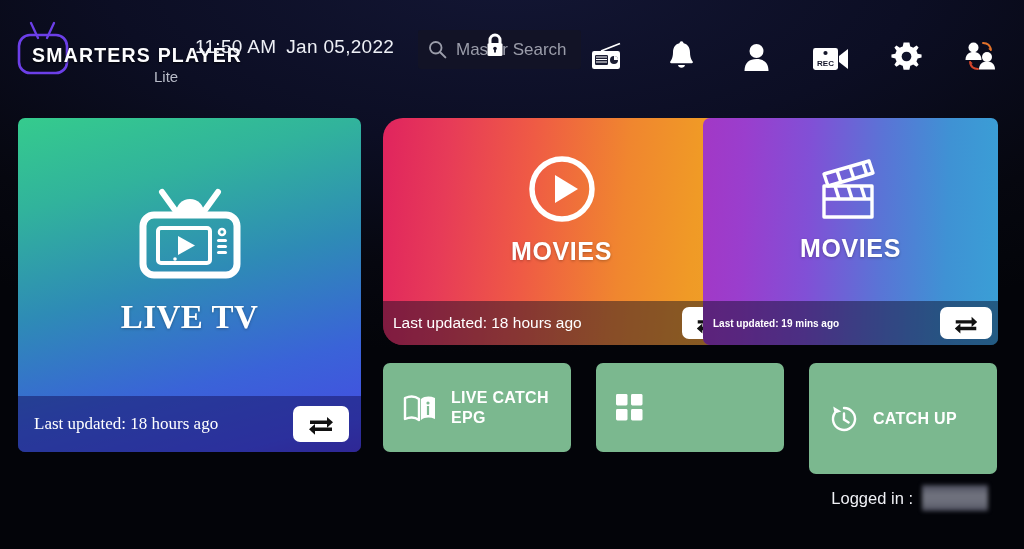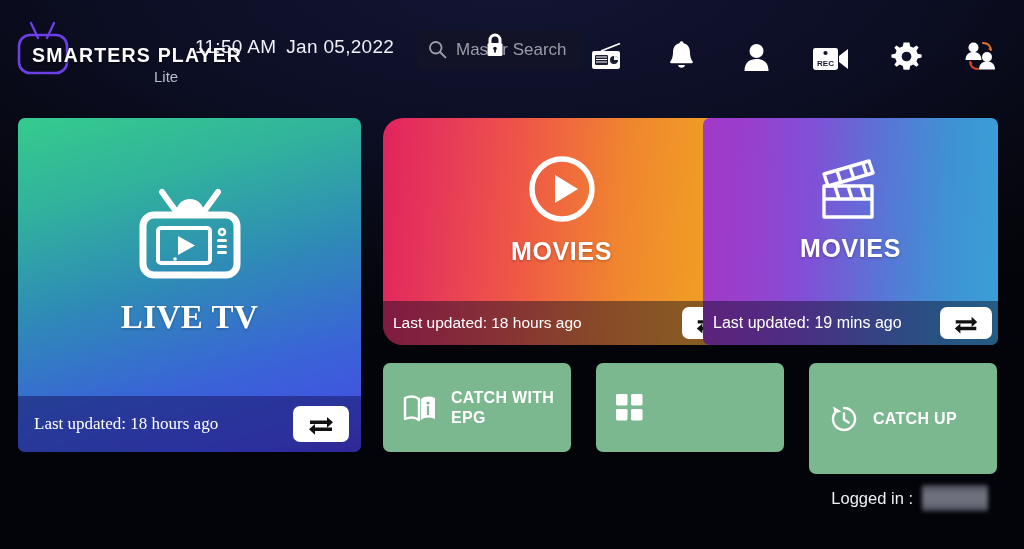--- a/index.html
+++ b/index.html
@@ -146,21 +146,21 @@
   #tile-movies .refresh-btn { width: 52px; height: 32px; }
 
   
   #tile-series {
     left: 703px; top: 118px; width: 295px; height: 227px;
     background: linear-gradient(92deg, #a238c6 0%, #9a3ecd 14%, #8150d6 36%, #5a74d6 60%, #3f92d4 82%, #3a9fd6 100%);
   }
   #tile-series .tile-body { bottom: 44px; }
   #tile-series .tile-title { font-size: 25px; letter-spacing: .6px; margin-top: 12px; }
   #tile-series .tile-footer { height: 44px; padding: 0 6px 0 10px; }
-  #tile-series .tile-updated { font-size: 16px; }
+  #tile-series .tile-updated { font-size: 10px; font-weight: bold; }
   #tile-series .refresh-btn { width: 52px; height: 32px; }
 
   
   .gbtn {
     position: absolute;
     background: #7bb88f;
     border-radius: 7px;
     display: flex; align-items: center;
     padding-left: 20px;
     gap: 14px;
@@ -376,21 +376,21 @@
 
   <div class="gbtn" id="gbtn-epg">
     <span class="gbtn-icon">
       <svg width="34" height="30" viewBox="0 0 34 30">
         <path d="M2 5 C7 3 12 3 16 6 L16 27 C12 24 7 24 2 26 Z" fill="none" stroke="#ffffff" stroke-width="2.4" stroke-linejoin="round"></path>
         <path d="M32 5 C27 3 22 3 18 6 L18 27 C22 24 27 24 32 26 Z" fill="#ffffff"></path>
         <circle cx="25" cy="10" r="1.6" fill="#7bb88f"></circle>
         <rect x="23.9" y="13" width="2.2" height="9" fill="#7bb88f"></rect>
       </svg>
     </span>
-    <span class="gbtn-label">CATCH WITH EPG</span>
+    <span class="gbtn-label">LIVE CATCH EPG</span>
   </div>
 
   <div class="gbtn" id="gbtn-multi">
     <span class="gbtn-icon">
       <svg width="28" height="28" viewBox="0 0 28 28">
         <rect x="0" y="0" width="11.5" height="11.5" rx="1.4" fill="#ffffff"></rect>
         <rect x="15" y="0" width="11.5" height="11.5" rx="1.4" fill="#ffffff"></rect>
         <rect x="0" y="15" width="11.5" height="11.5" rx="1.4" fill="#ffffff"></rect>
         <rect x="15" y="15" width="11.5" height="11.5" rx="1.4" fill="#ffffff"></rect>
       </svg>

